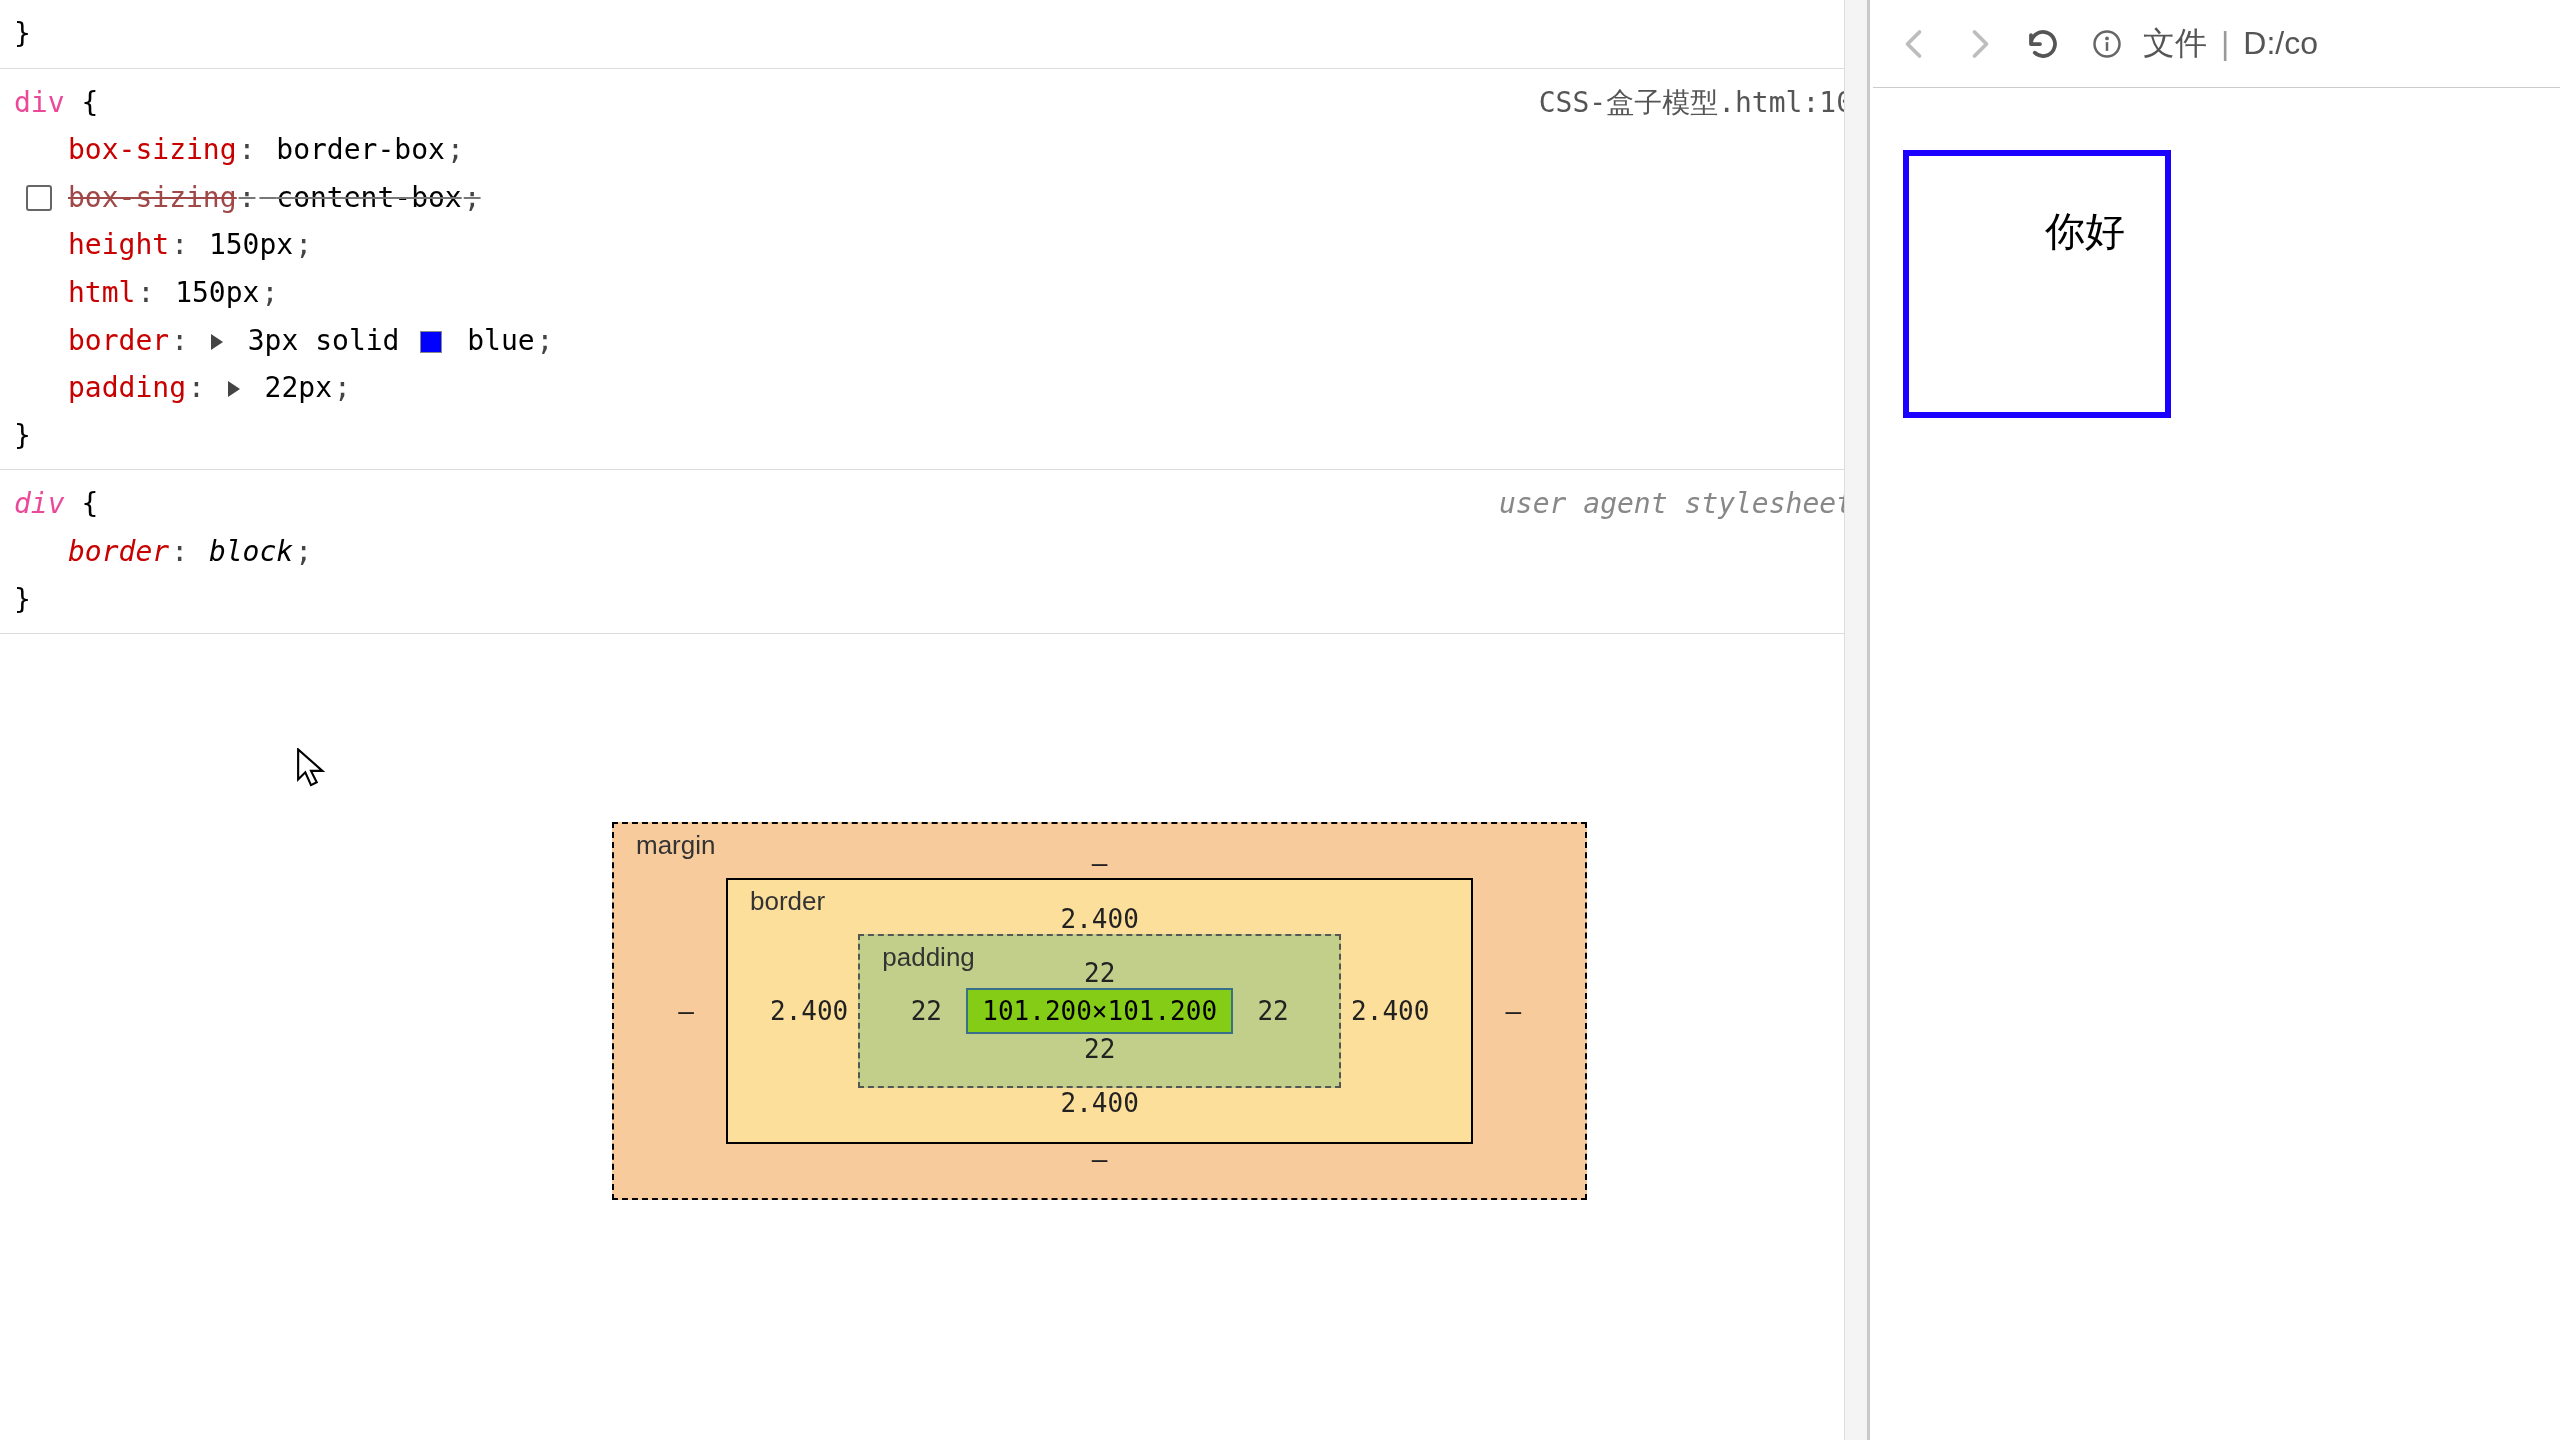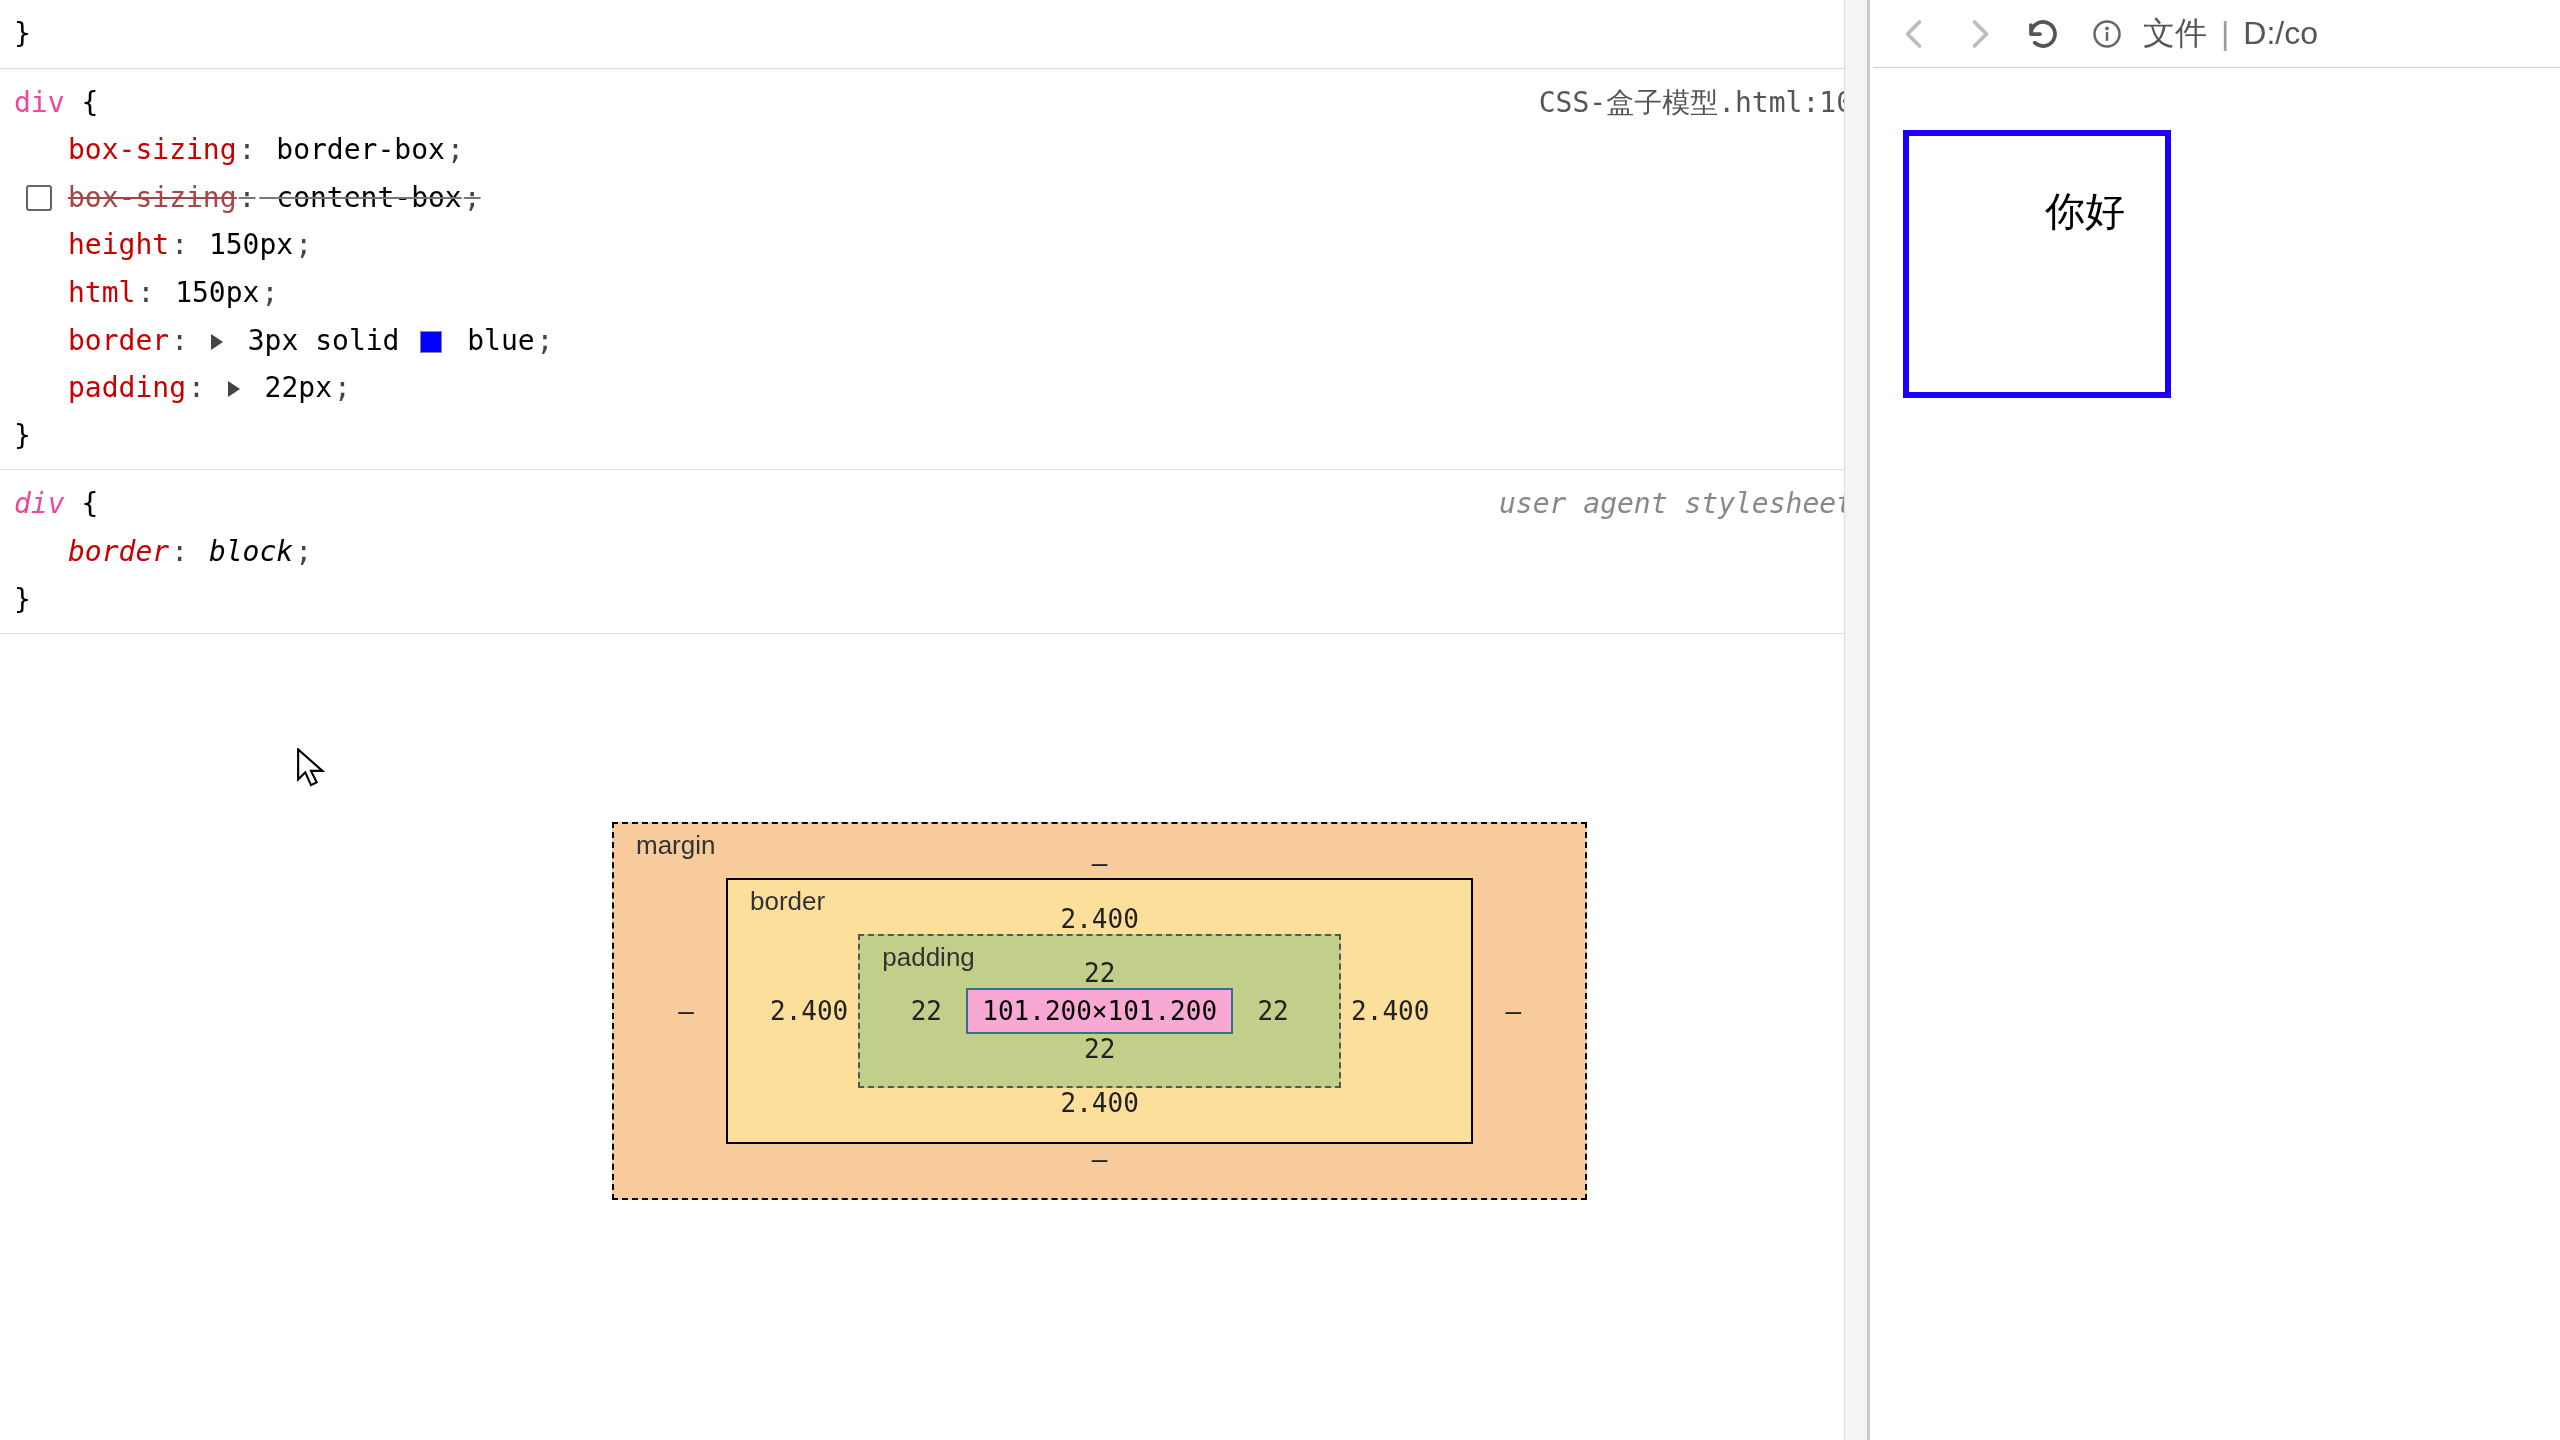--- a/index.html
+++ b/index.html
@@ -24,32 +24,32 @@
   .strike .prop { color:#a04848; text-decoration:line-through; }
   .cb { position:absolute; left:12px; top:50%; transform:translateY(-50%); width:26px; height:26px; border:2px solid #666; background:#fff; border-radius:3px; }
   .expand-tri { display:inline-block; width:0; height:0; border-left:12px solid #444; border-top:8px solid transparent; border-bottom:8px solid transparent; margin:0 8px 0 2px; vertical-align:middle; }
   .color-swatch { display:inline-block; width:22px; height:22px; background:#0000ff; border:1px solid #888; vertical-align:middle; margin:0 8px 0 4px; }
 
   
   .boxmodel-wrap { position:absolute; left:612px; top:822px; }
   .bm-margin { background:#f8cb9c; border:2px dashed #000; padding:24px 42px 24px 42px; position:relative; }
   .bm-border { background:#fddf9c; border:2px solid #000; padding:24px 42px 24px 42px; position:relative; }
   .bm-padding { background:#c2cf8a; border:2px dashed #555; padding:22px 36px 22px 36px; position:relative; }
-  .bm-content { background:#f9a8d4; border:2px solid #3a6f8c; padding:6px 14px; font-family:Consolas,monospace; font-size:26px; text-align:left; }
+  .bm-content { background:#84cc16; border:2px solid #3a6f8c; padding:6px 14px; font-family:Consolas,monospace; font-size:26px; text-align:left; }
   .bm-label { position:absolute; left:10px; top:6px; font-family:sans-serif; font-size:26px; color:#333;margin-left:12px; }
   .bm-row { display:flex; align-items:center; gap:10px; }
   .bm-num { font-family:Consolas,monospace; font-size:26px; color:#222; min-width:60px; text-align:center; }
   .bm-top,.bm-bot { text-align:center; font-family:Consolas,monospace; font-size:26px; color:#222; }
 
   
   .cursor { position:absolute; left:295px; top:748px; pointer-events:none; }
   .cursor svg { width:32px; height:40px; }
 
   
-  .toolbar { height:68px; border-bottom:1px solid #ccc; display:flex; align-items:center; padding:0 20px; gap:20px; background:#fff; }
+  .toolbar { height:88px; border-bottom:1px solid #ccc; display:flex; align-items:center; padding:0 20px; gap:20px; background:#fff; }
   .tb-icon { width:44px; height:44px; display:flex; align-items:center; justify-content:center; color:#555; }
   .tb-icon.disabled { color:#bdbdbd; }
   .addr { display:flex; align-items:center; gap:14px; font-family:sans-serif; font-size:32px; color:#555; flex:1; overflow:hidden; white-space:nowrap; }
   .addr-sep { color:#999; }
   .page { padding:62px 30px 0 30px; }
   .rendered-box { width:268px; height:268px; padding:48px 40px 0 40px; border:6px solid #1b00ff; background:#fff; font-family:"Microsoft YaHei",sans-serif; font-size:40px; color:#000;text-align:right; }
 
   
   .left-panel::after { content:""; position:absolute; right:0; top:0; width:22px; height:100%; background:#f4f4f4; border-left:1px solid #ddd; }
 

